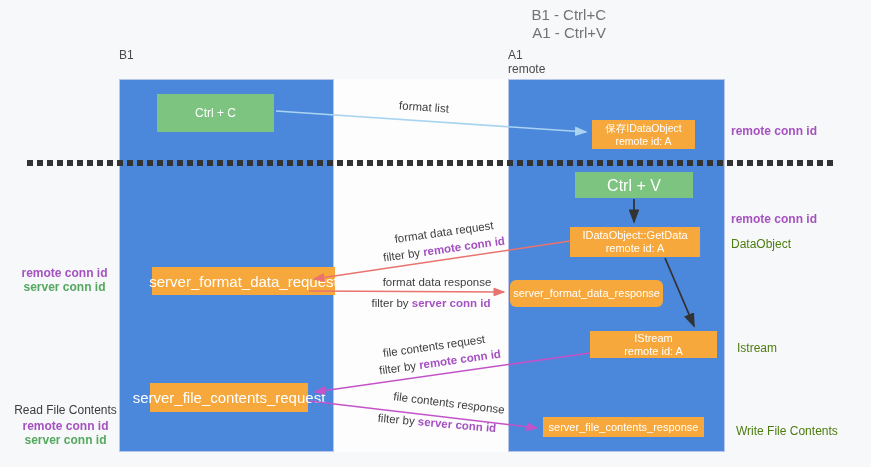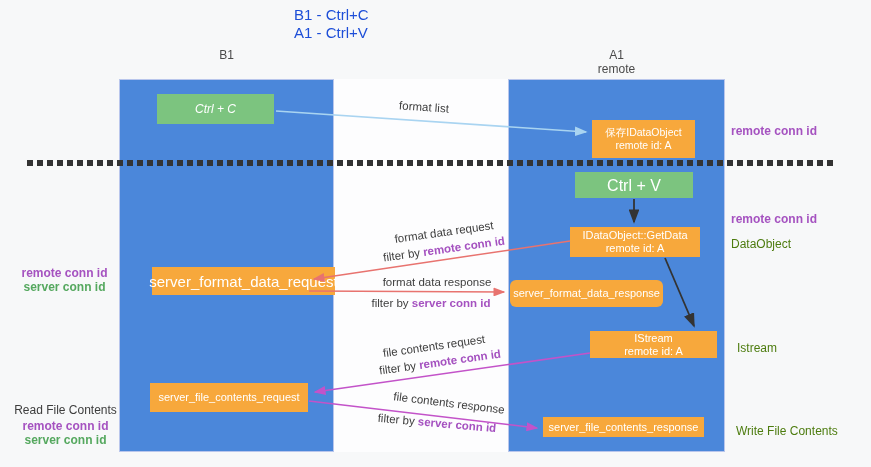--- a/index.html
+++ b/index.html
@@ -2,22 +2,22 @@
 <html><head>
 <meta charset="utf-8">
 <style>
   html,body{margin:0;padding:0;}
   body{font-family:"Liberation Sans","DejaVu Sans",sans-serif;background:#f7f8f9;}
   .canvas{position:relative;width:871px;height:467px;background:#f7f8f9;overflow:hidden;}
   .strip{position:absolute;left:334px;top:79px;width:175px;height:373px;background:#fdfdfe;}
   .lane{position:absolute;top:79px;height:373px;background:#4b87da;border:1px solid #b9c6ec;box-sizing:border-box;}
   .lane-left{left:119px;width:215px;}
   .lane-right{left:508px;width:217px;}
-  .lane-header{position:absolute;top:48px;text-align:center;font-size:12px;line-height:14px;color:#4a4a4a;}
-  .title{position:absolute;left:294px;top:6px;width:300px;text-align:left;font-size:15px;line-height:18px;color:#1d4ed8;}
+  .lane-header{position:absolute;top:48px;text-align:left;font-size:12px;line-height:14px;color:#4a4a4a;}
+  .title{position:absolute;left:306px;top:6px;width:300px;text-align:right;font-size:15px;line-height:18px;color:#737373;}
   .dashline{position:absolute;left:27px;top:160px;width:809px;height:6px;
     background:repeating-linear-gradient(90deg,#333 0 6px,transparent 6px 10px);}
   .box{position:absolute;display:flex;flex-direction:column;align-items:center;justify-content:center;
     color:#fff;text-align:center;box-sizing:border-box;}
   .green{background:#7cc47f;}
   .orange{background:#f7a83c;}
   .box .l1,.box .l2{line-height:13px;}
   .elabel{position:absolute;font-size:11.5px;color:#3e3e3e;white-space:nowrap;}
   .rlabel{position:absolute;font-size:12px;color:#4d7c0f;white-space:nowrap;}
   .llegend{position:absolute;text-align:center;font-size:12px;line-height:14px;white-space:nowrap;}
@@ -42,25 +42,25 @@
     <div>A1</div>
     <div>remote</div>
   </div>
 
   <div class="strip"></div>
   <div class="lane lane-left"></div>
   <div class="lane lane-right"></div>
 
   <div class="dashline"></div>
 
-  <div class="box green" style="left:157px;top:94px;width:117px;height:30px;font-size:12px;font-style:italic;">
+  <div class="box green" style="left:157px;top:94px;width:117px;height:38px;font-size:12px;">
     <div class="l1">Ctrl + C</div>
   </div>
 
-  <div class="box orange" style="left:592px;top:120px;width:103px;height:38px;font-size:10.5px;">
+  <div class="box orange" style="left:592px;top:120px;width:103px;height:29px;font-size:10.5px;">
     <div class="l1">保存IDataObject</div>
     <div class="l2">remote id: A</div>
   </div>
 
   <div class="box green" style="left:575px;top:172px;width:118px;height:26px;font-size:16px;">
     <div class="l1">Ctrl + V</div>
   </div>
 
   <div class="box orange" style="left:570px;top:227px;width:130px;height:30px;font-size:11px;align-items:center;">
     <div class="l1">IDataObject::GetData</div>
@@ -73,21 +73,21 @@
 
   <div class="box orange" style="left:510px;top:280px;width:153px;height:27px;font-size:11px;border-radius:6px;">
     <div class="l1">server_format_data_response</div>
   </div>
 
   <div class="box orange" style="left:590px;top:331px;width:127px;height:27px;font-size:11px;">
     <div class="l1">IStream</div>
     <div class="l2">remote id: A</div>
   </div>
 
-  <div class="box orange" style="left:150px;top:383px;width:158px;height:29px;font-size:11px;">
+  <div class="box orange" style="left:150px;top:383px;width:158px;height:29px;font-size:15px;">
     <div class="l1">server_file_contents_request</div>
   </div>
 
   <div class="box orange" style="left:543px;top:417px;width:161px;height:20px;font-size:11px;">
     <div class="l1">server_file_contents_response</div>
   </div>
 
   <svg class="arrows" width="871" height="467" viewBox="0 0 871 467">
     <defs>
       <marker id="m-blue" markerWidth="8" markerHeight="6" refX="7" refY="3" orient="auto">

